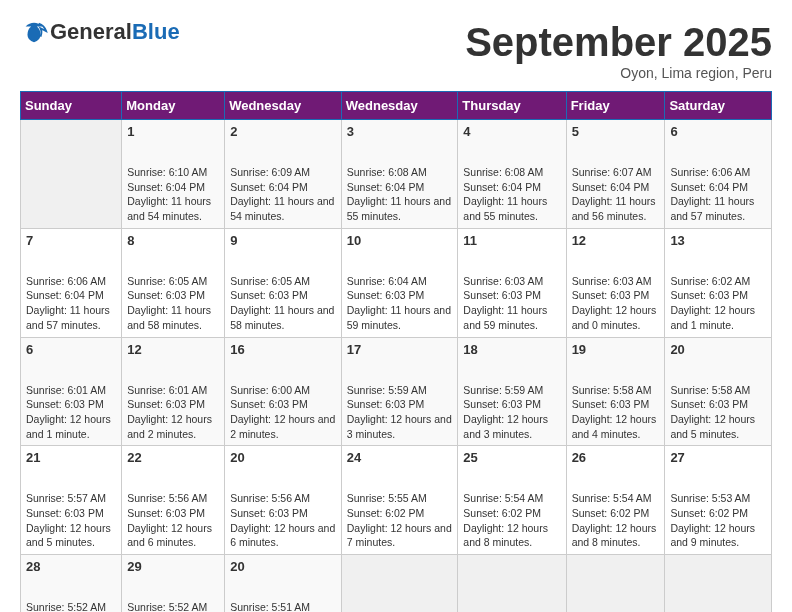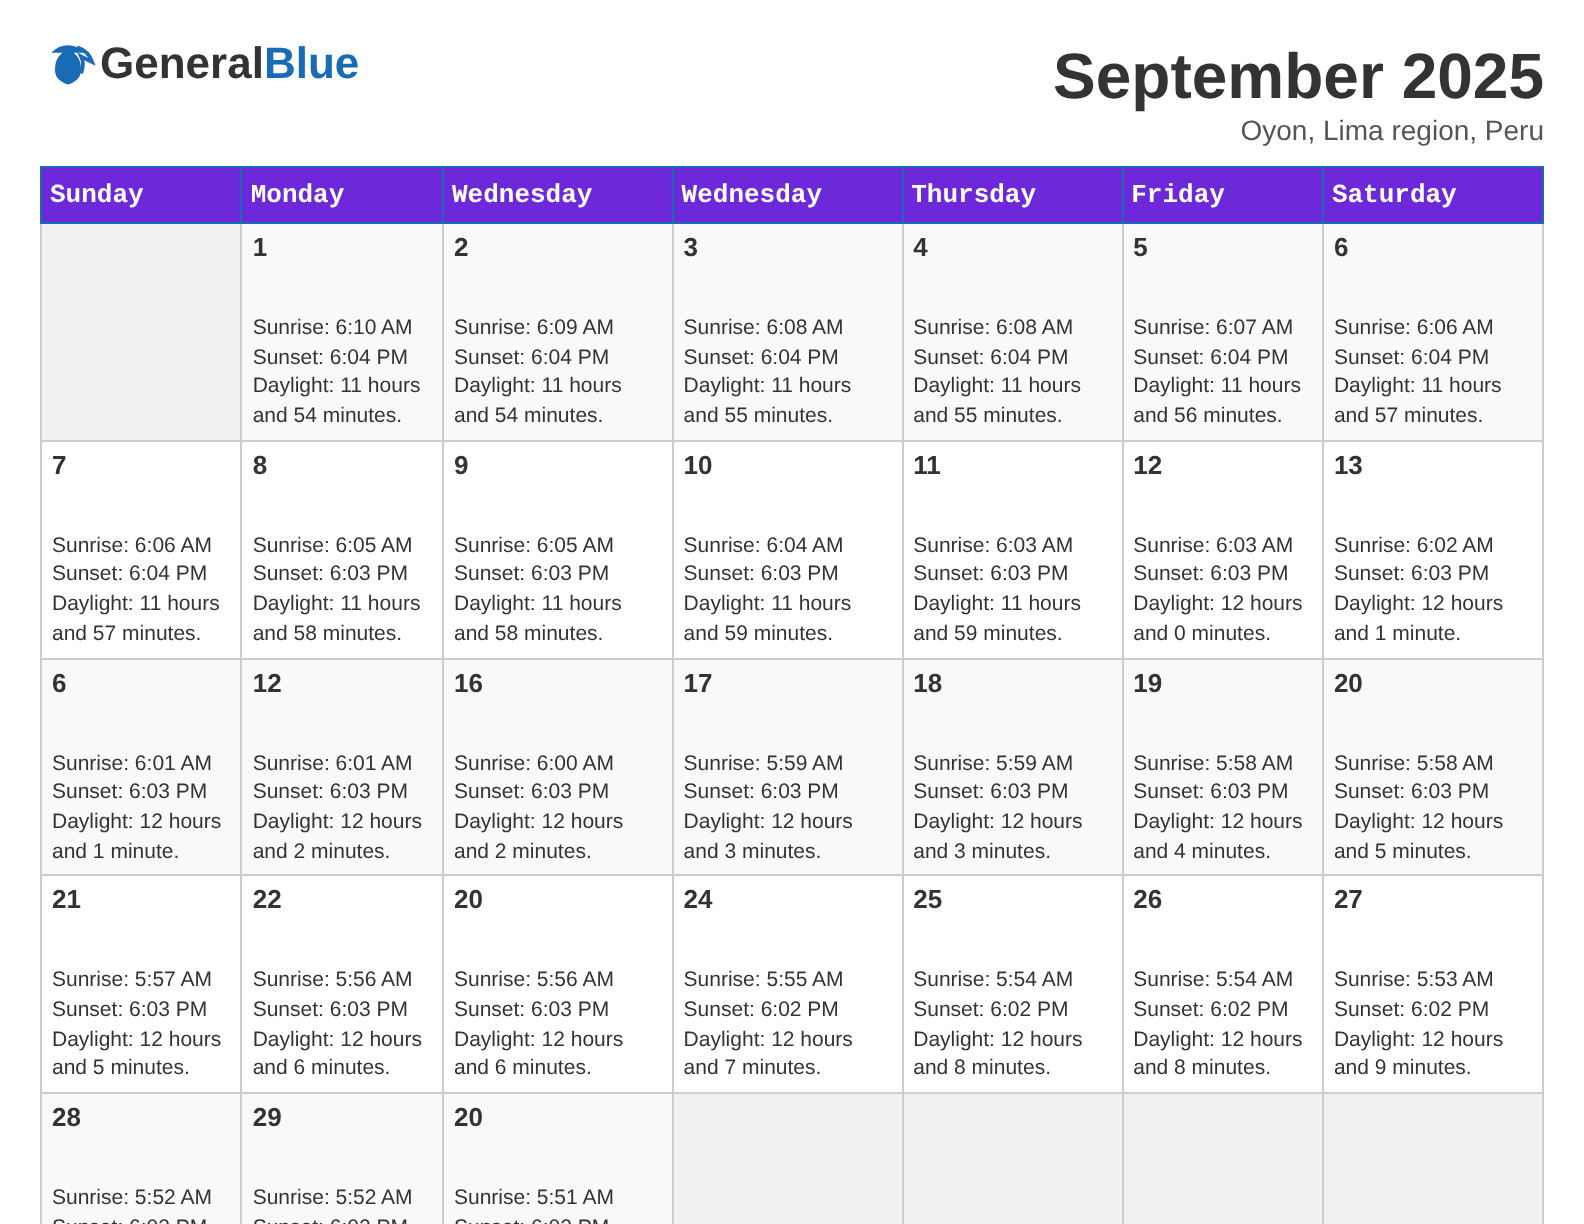--- a/index.html
+++ b/index.html
@@ -33,37 +33,36 @@
       width: 28px;
       height: 28px;
       margin-right: 2px;
       position: relative;
       top: -2px;
     }
     .title-block {
       text-align: right;
     }
     .month-title {
-      font-size: 32px;
+      font-size: 40px;
       font-weight: bold;
       color: #333;
     }
     .location-title {
       font-size: 14px;
       color: #555;
     }
     table {
       width: 100%;
       border-collapse: collapse;
       font-size: 11px;
     }
     thead tr {
-      background-color: #6d28d9;
+      background-color: #701a75;
       color: #fff;
-      font-family: Liberation Mono, monospace;
     }
     thead th {
       padding: 6px 4px;
       text-align: left;
       font-size: 13px;
       font-weight: bold;
       border: 1px solid #1a6bb5;
     }
     tbody tr {
       vertical-align: top;

